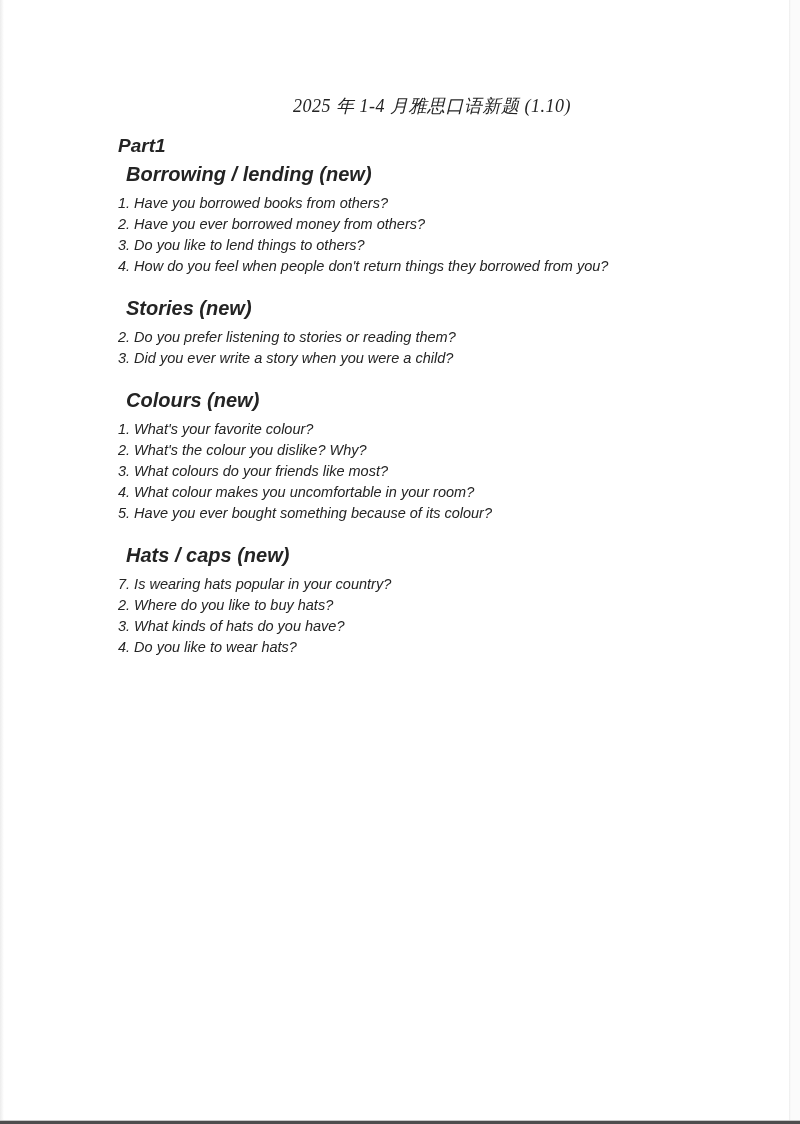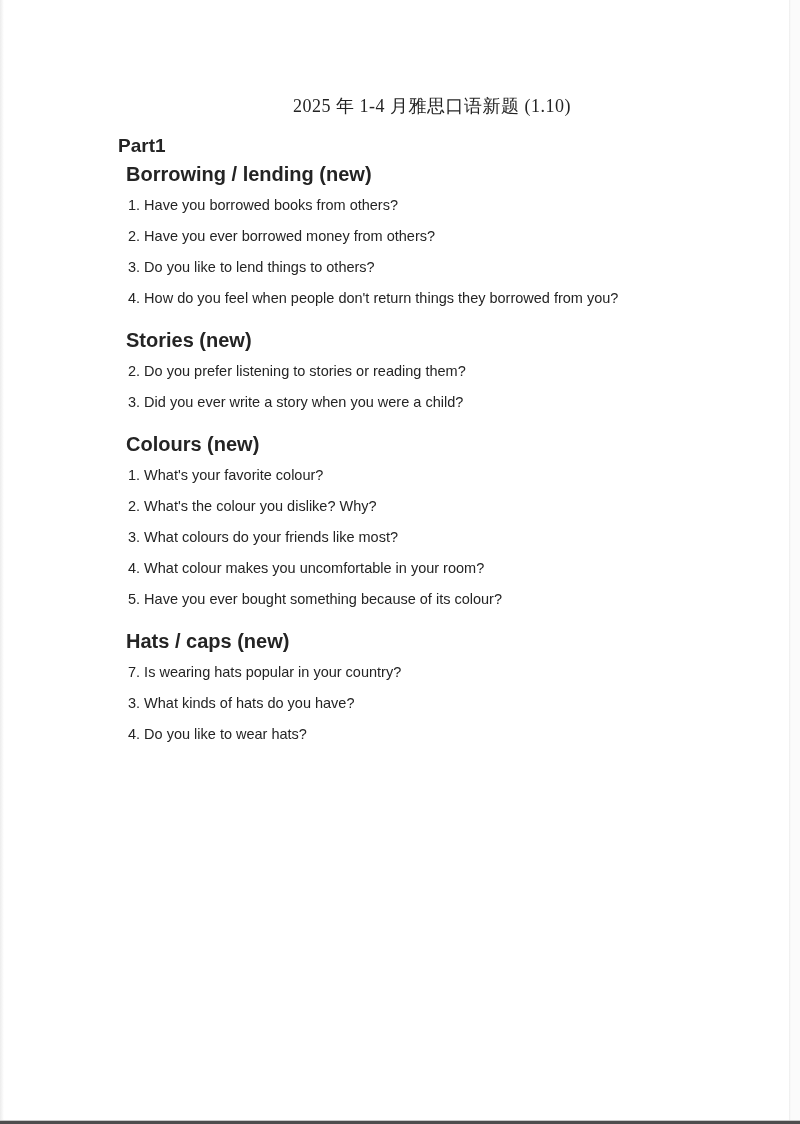--- a/index.html
+++ b/index.html
@@ -34,20 +34,21 @@
   }
   .bottom-bar{
     position:absolute;left:0;bottom:0;width:100%;height:4px;
     background:var(--bottom-bar);
     border-top:1px solid #c9c9c9;
     box-sizing:border-box;
   }
   .content{
     position:relative;
     padding:94px 54px 0 118px;
+    font-style:italic;
   }
   .doc-title{
     margin:0;
     font-size:18px;
     font-weight:400;
     line-height:24px;
     text-align:center;
     letter-spacing:0.5px;
     font-family:"Liberation Serif","DejaVu Serif","Liberation Sans",serif;
   }
@@ -58,21 +59,21 @@
     line-height:21px;
   }
   .qsection{margin:0 0 21px 0;padding:0;}
   .sec-heading{
     margin:8px;
     font-size:20px;
     font-weight:bold;
     line-height:21px;
   }
   .qline{
-    margin:10px;
+    margin:0;
     font-size:14.5px;
     font-weight:400;
     line-height:21px;
     white-space:nowrap;
   }
 </style>
 </head>
 <body>
 
 <main class="page">
@@ -103,20 +104,21 @@
   <p class="qline">1. What's your favorite colour?</p>
           <p class="qline">2. What's the colour you dislike? Why?</p>
           <p class="qline">3. What colours do your friends like most?</p>
           <p class="qline">4. What colour makes you uncomfortable in your room?</p>
           <p class="qline">5. Have you ever bought something because of its colour?</p>
         </section>
 
   <section class="qsection">
     <h2 class="sec-heading">Hats / caps (new)</h2>
   <p class="qline">7. Is wearing hats popular in your country?</p>
+          <p class="qline">2. Where do you like to buy hats?</p>
           <p class="qline">3. What kinds of hats do you have?</p>
           <p class="qline">4. Do you like to wear hats?</p>
         </section>
 </div>
   </div>
 
   <div class="bottom-bar"></div>
 </main>
 
 </body></html>

